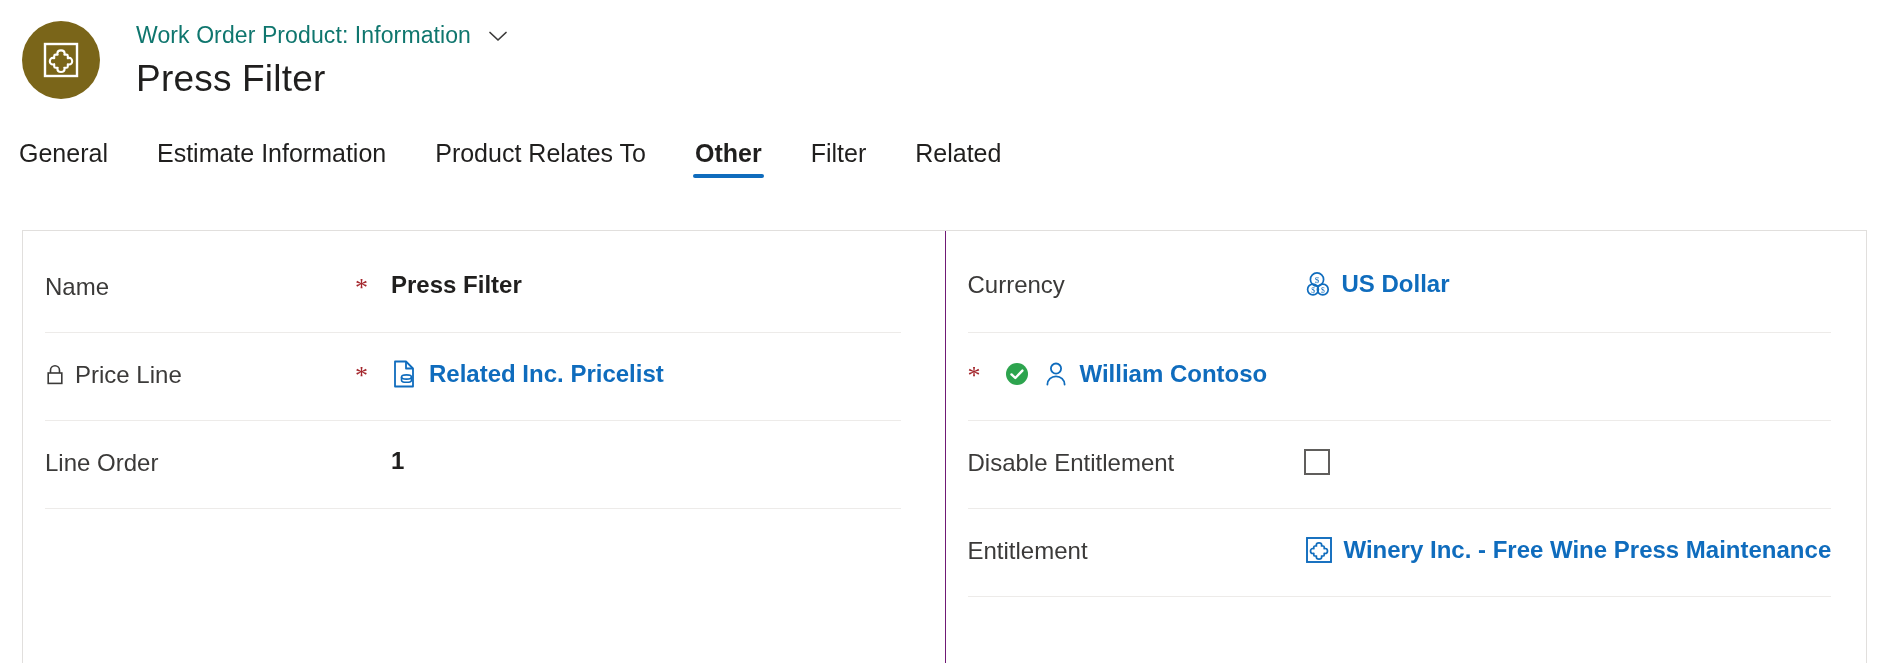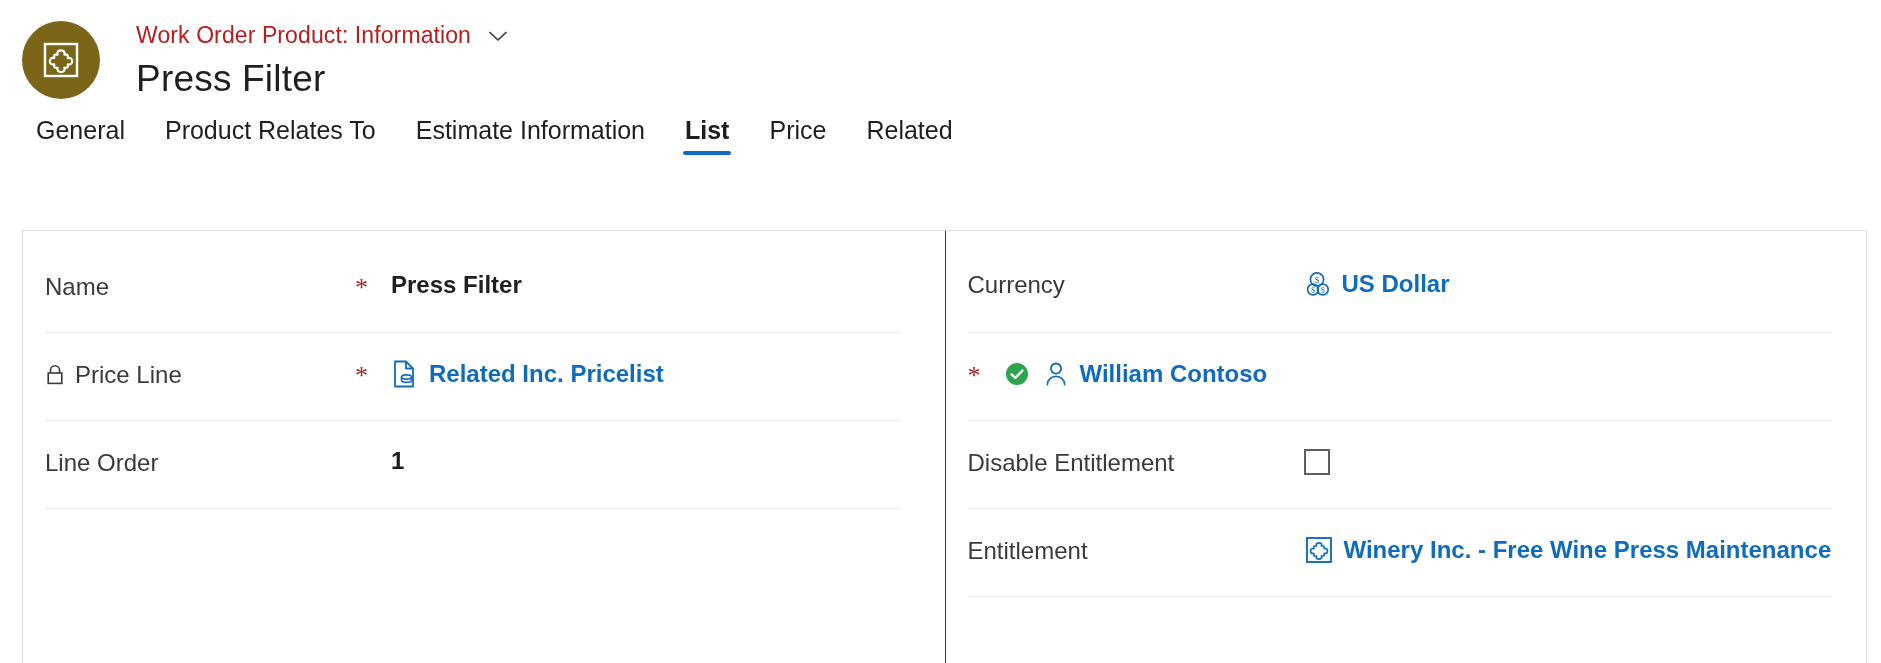--- a/index.html
+++ b/index.html
@@ -47,21 +47,21 @@
   }
 
   .header-sub-row {
     display: flex;
     align-items: center;
     gap: 14px;
   }
 
   .header-sub {
     font-size: 23px;
-    color: #b91c1c;
+    color: #0f766e;
     font-weight: 400;
     letter-spacing: 0.1px;
   }
 
   .chevron-down {
     display: inline-flex;
     align-items: center;
     justify-content: center;
     width: 26px;
     height: 26px;
@@ -72,24 +72,24 @@
     font-size: 37px;
     color: #201f1e;
     font-weight: 400;
     margin-top: 9px;
     letter-spacing: 0.2px;
   }
 
   
   .tabs {
     display: flex;
-    align-items: flex-start;
-    padding-left: 36px;
+    align-items: flex-end;
+    padding-left: 19px;
     height: 60px;
-    gap: 4px;
+    gap: 13px;
   }
 
   .tab {
     position: relative;
     font-size: 25px;
     color: #201f1e;
     font-weight: 400;
     padding: 0 18px 12px 18px;
     cursor: pointer;
     white-space: nowrap;
@@ -255,24 +255,24 @@
           </svg>
         </span>
       </div>
       <div class="header-title">Press Filter</div>
     </div>
 
   </div>
 
   <div class="tabs">
     <div class="tab">General</div>
+    <div class="tab">Estimate Information</div>
     <div class="tab">Product Relates To</div>
-    <div class="tab">Estimate Information</div>
-    <div class="tab active">List</div>
-    <div class="tab">Price</div>
+    <div class="tab active">Other</div>
+    <div class="tab">Filter</div>
     <div class="tab">Related</div>
   </div>
 
   <div class="form-card">
 
     <div class="col col-left">
 
       <div class="field-row">
         <div class="field-label-wrap">
           <span class="field-label">Name</span>

